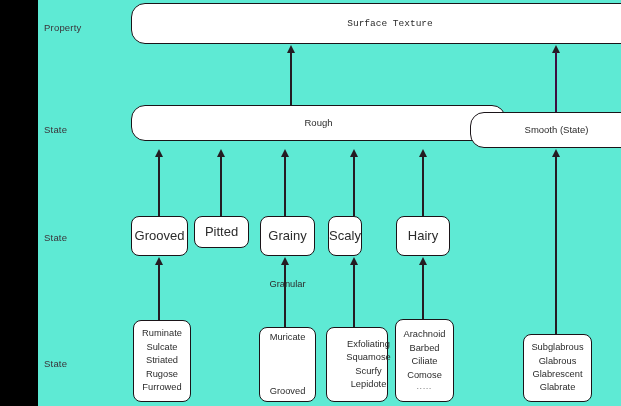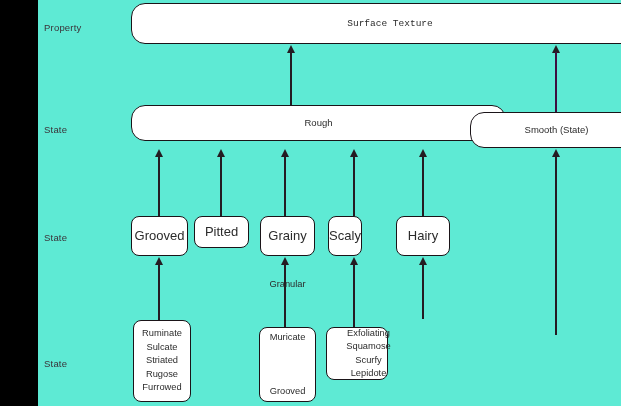--- a/index.html
+++ b/index.html
@@ -154,22 +154,35 @@
     <span class="term">Furrowed</span>
   </div>
 
   <div class="node leaf" style="left:221px; top:327px; width:57px; height:75px;gap:40px;">
     <span class="term">Granular</span>
     <span class="term">Muricate</span>
     <span class="term">Grooved</span>
     <span class="term">Scabrous</span>
   </div>
 
-  <div class="node leaf" style="left:288px; top:327px; width:62px; height:53px;padding-left:29px;">
+  <div class="node leaf" style="left:288px; top:327px; width:62px; height:75px;padding-left:29px;">
     <span class="term">Exfoliating</span>
     <span class="term">Squamose</span>
     <span class="term">Scurfy</span>
     <span class="term">Lepidote</span>
   </div>
 
+  <div class="node leaf" style="left:357px; top:319px; width:59px; height:83px;">
+    <span class="term">Arachnoid</span>
+    <span class="term">Barbed</span>
+    <span class="term">Ciliate</span>
+    <span class="term">Comose</span>
+    <span class="term" style="font-size:7.5px; letter-spacing:1px;">.....</span>
+  </div>
 
+  <div class="node leaf" style="left:485px; top:334px; width:69px; height:68px;">
+    <span class="term">Subglabrous</span>
+    <span class="term">Glabrous</span>
+    <span class="term">Glabrescent</span>
+    <span class="term">Glabrate</span>
+  </div>
 
 </div>
 
 </body></html>

